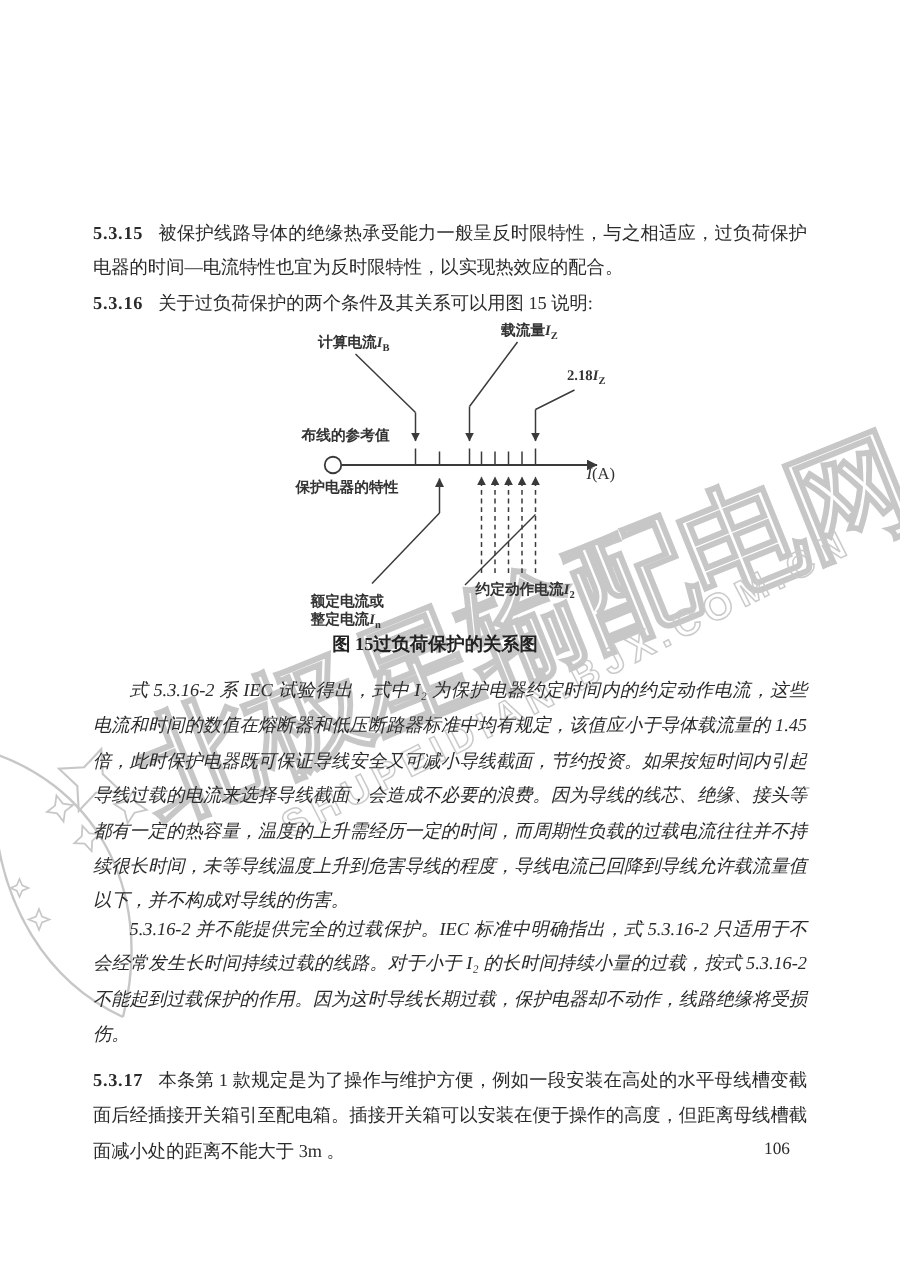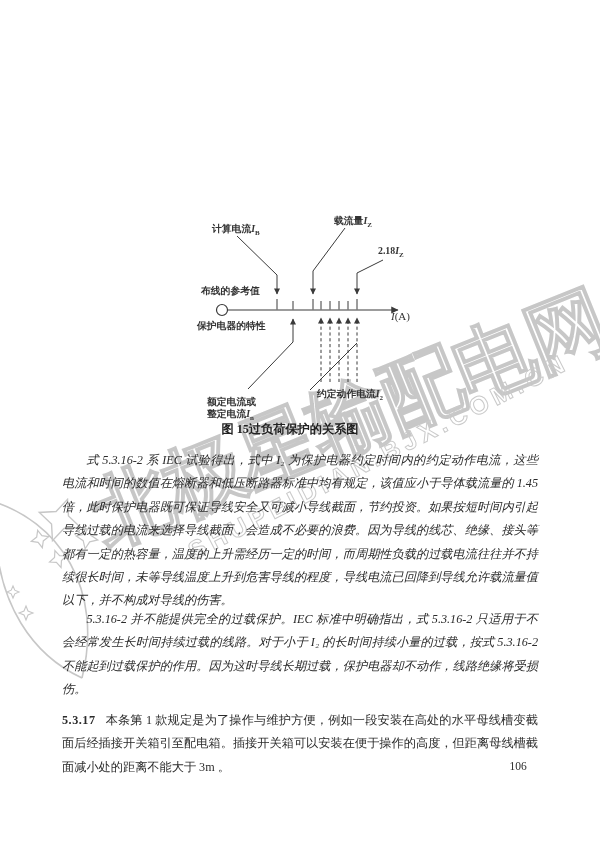--- a/index.html
+++ b/index.html
@@ -93,21 +93,23 @@
       <polygon stroke-width="1.2" transform="rotate(10 105 56)" points="105,45 108.3,52.7 116,56 108.3,59.3 105,67 101.7,59.3 94,56 101.7,52.7" stroke="#c7c7c7"></polygon>
       <polygon stroke-width="1.2" transform="rotate(-20 76 77)" points="76,68 78.7,74.3 85,77 78.7,79.7 76,86 73.3,79.7 67,77 73.3,74.3" stroke="#c7c7c7"></polygon>
       <polygon stroke-width="1.1" points="44,124 46,129 51,131 46,133 44,138 42,133 37,131 42,129" stroke="#c7c7c7"></polygon>
       <polygon stroke-width="1.1" points="31,104 32.8,108.2 37,110 32.8,111.8 31,116 29.2,111.8 25,110 29.2,108.2" stroke="#c7c7c7"></polygon>
     </svg>
     <div class="wm-cn">北极星输配电网</div>
     <div class="wm-url">SHUPEIDIAN.BJX.COM.CN</div>
   </div>
 
 
+  <p class="textblock p2"><b class="num">5.3.15</b><span>被保护线路导体的绝缘热承受能力一般呈反时限特性，与之相适应，过负荷保护电器的时间—电流特性也宜为反时限特性，以实现热效应的配合。</span></p>
 
+  <p class="textblock p3"><b class="num">5.3.16</b><span>关于过负荷保护的两个条件及其关系可以用图 15 说明:</span></p>
 
   <p class="textblock p4 indent">式 5.3.16-2 系 IEC 试验得出，式中 I₂ 为保护电器约定时间内的约定动作电流，这些电流和时间的数值在熔断器和低压断路器标准中均有规定，该值应小于导体载流量的 1.45 倍，此时保护电器既可保证导线安全又可减小导线截面，节约投资。如果按短时间内引起导线过载的电流来选择导线截面，会造成不必要的浪费。因为导线的线芯、绝缘、接头等都有一定的热容量，温度的上升需经历一定的时间，而周期性负载的过载电流往往并不持续很长时间，未等导线温度上升到危害导线的程度，导线电流已回降到导线允许载流量值以下，并不构成对导线的伤害。</p>
 
   <p class="textblock p5 indent">5.3.16-2 并不能提供完全的过载保护。IEC 标准中明确指出，式 5.3.16-2 只适用于不会经常发生长时间持续过载的线路。对于小于 I₂ 的长时间持续小量的过载，按式 5.3.16-2 不能起到过载保护的作用。因为这时导线长期过载，保护电器却不动作，线路绝缘将受损伤。</p>
 
   <p class="textblock p6"><b class="num">5.3.17</b><span>本条第 1 款规定是为了操作与维护方便，例如一段安装在高处的水平母线槽变截面后经插接开关箱引至配电箱。插接开关箱可以安装在便于操作的高度，但距离母线槽截面减小处的距离不能大于 3m 。</span></p>
 
   <div class="figure">
     <svg class="fig-svg" width="300" height="190" viewBox="0 0 300 190" fill="none">
       <defs>

